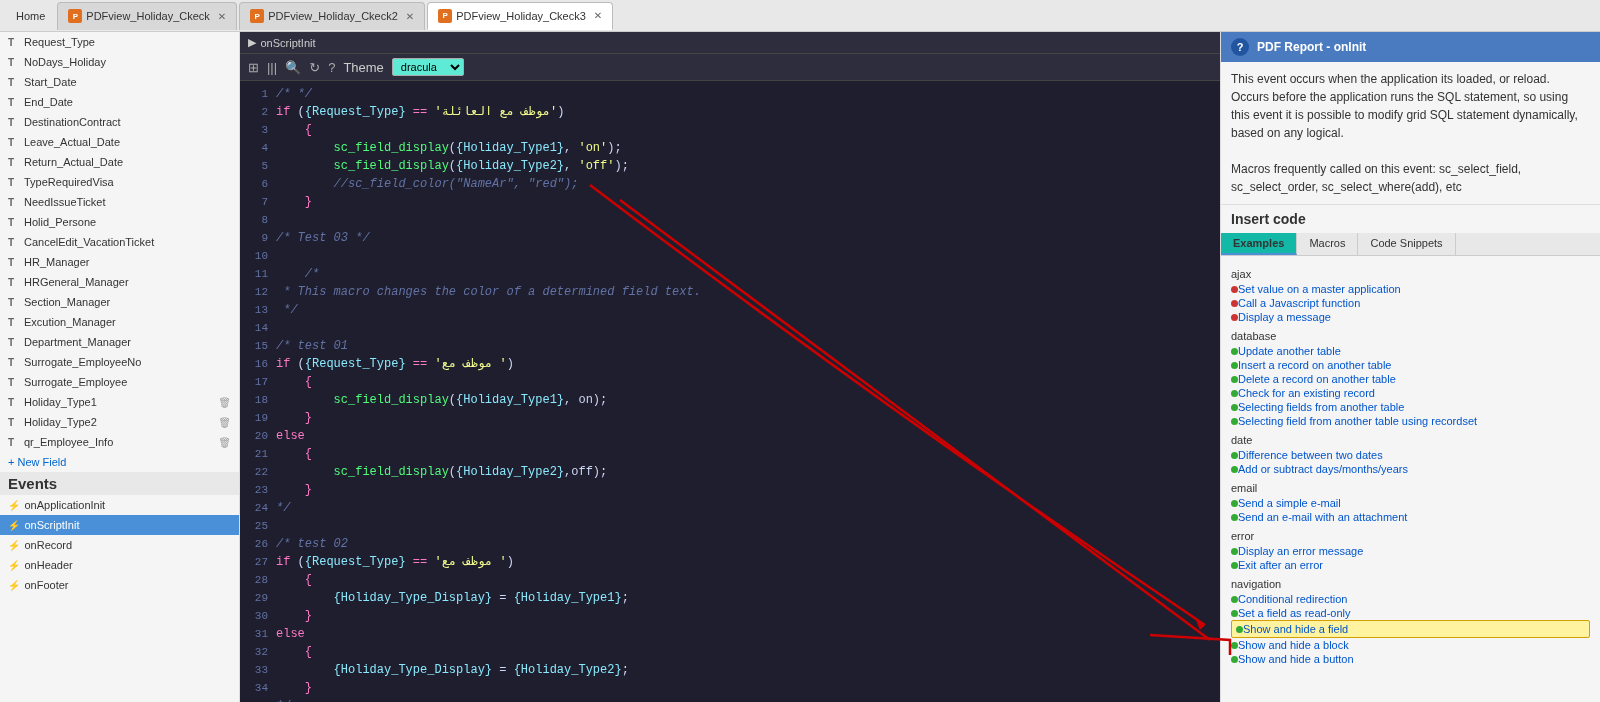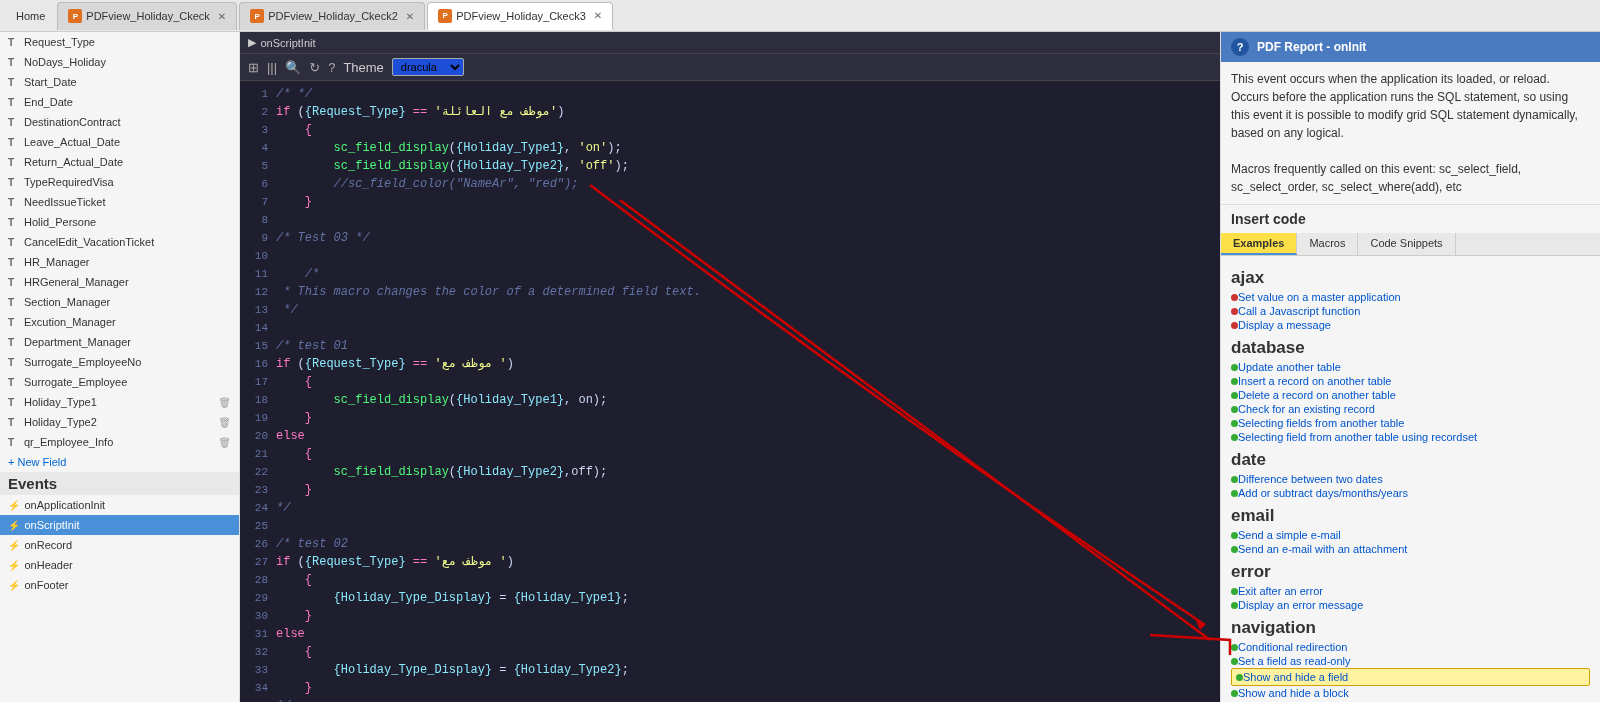--- a/index.html
+++ b/index.html
@@ -149,21 +149,21 @@
     }
     .code-toolbar-icon {
       color: #aaa;
       cursor: pointer;
       font-size: 13px;
     }
     .theme-label { color: #ccc; font-size: 13px; text-align: right; }
     .theme-select {
       font-size: 11px;
       padding: 1px 4px;
-      background: #1d4ed8;
+      background: #5eead4;
       border: 1px solid #aaa;
       border-radius: 2px;
     }
 
     
     .code-editor {
       flex: 1;
       overflow-y: auto;
       font-family: 'Courier New', monospace;
       font-size: 12px;
@@ -249,32 +249,32 @@
       background: #e8e8e8;
     }
     .panel-tab {
       padding: 4px 12px;
       font-size: 11px;
       cursor: pointer;
       color: #333;
       border-right: 1px solid #ccc;
     }
     .panel-tab.active {
-      background: #fde047;
+      background: #14b8a6;
       border-bottom: 2px solid #4a90d9;
       font-weight: bold;
     }
     .examples-list {
       flex: 1;
       overflow-y: auto;
       padding: 6px 10px;
     }
     .category-label {
-      font-size: 17px;
-      font-weight: bold;
+      font-size: 11px;
+      font-weight: normal;
       color: #333;
       margin-top: 6px;
       margin-bottom: 2px;
     }
     .example-item {
       display: flex;
       align-items: center;
       padding: 1px 0;
       font-size: 11px;
       color: #0055cc;
@@ -720,25 +720,25 @@
           <span>Send a simple e-mail</span>
         </div>
         <div class="example-item">
           <div class="bullet green"></div>
           <span>Send an e-mail with an attachment</span>
         </div>
 
         <div class="category-label">error</div>
         <div class="example-item">
           <div class="bullet green"></div>
+          <span>Display an error message</span>
+        </div>
+        <div class="example-item">
+          <div class="bullet green"></div>
           <span>Exit after an error</span>
-        </div>
-        <div class="example-item">
-          <div class="bullet green"></div>
-          <span>Display an error message</span>
         </div>
 
         <div class="category-label">navigation</div>
         <div class="example-item">
           <div class="bullet green"></div>
           <span>Conditional redirection</span>
         </div>
         <div class="example-item">
           <div class="bullet green"></div>
           <span>Set a field as read-only</span>

